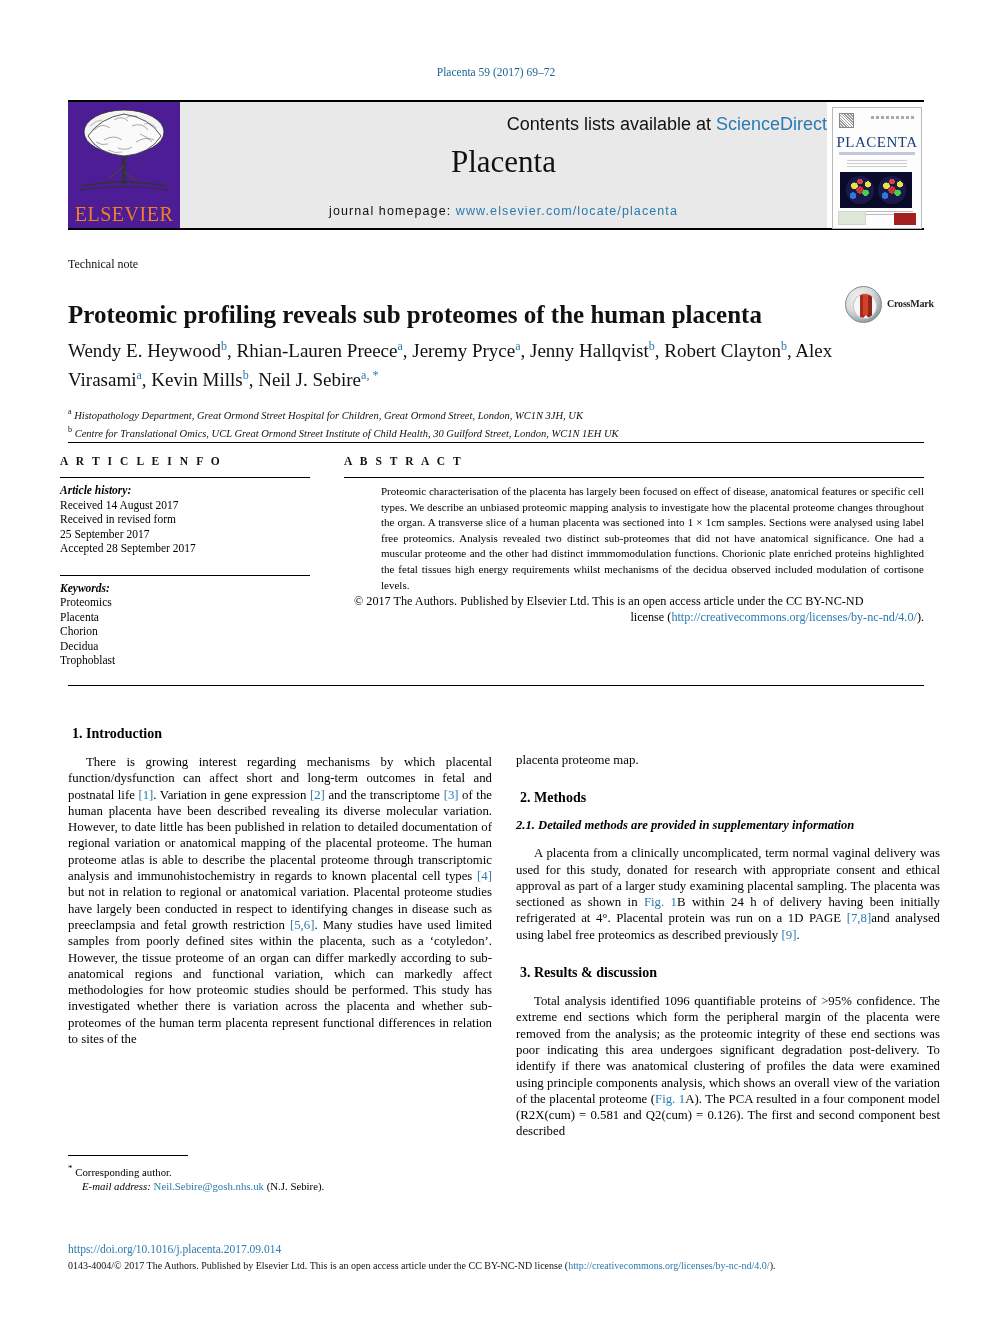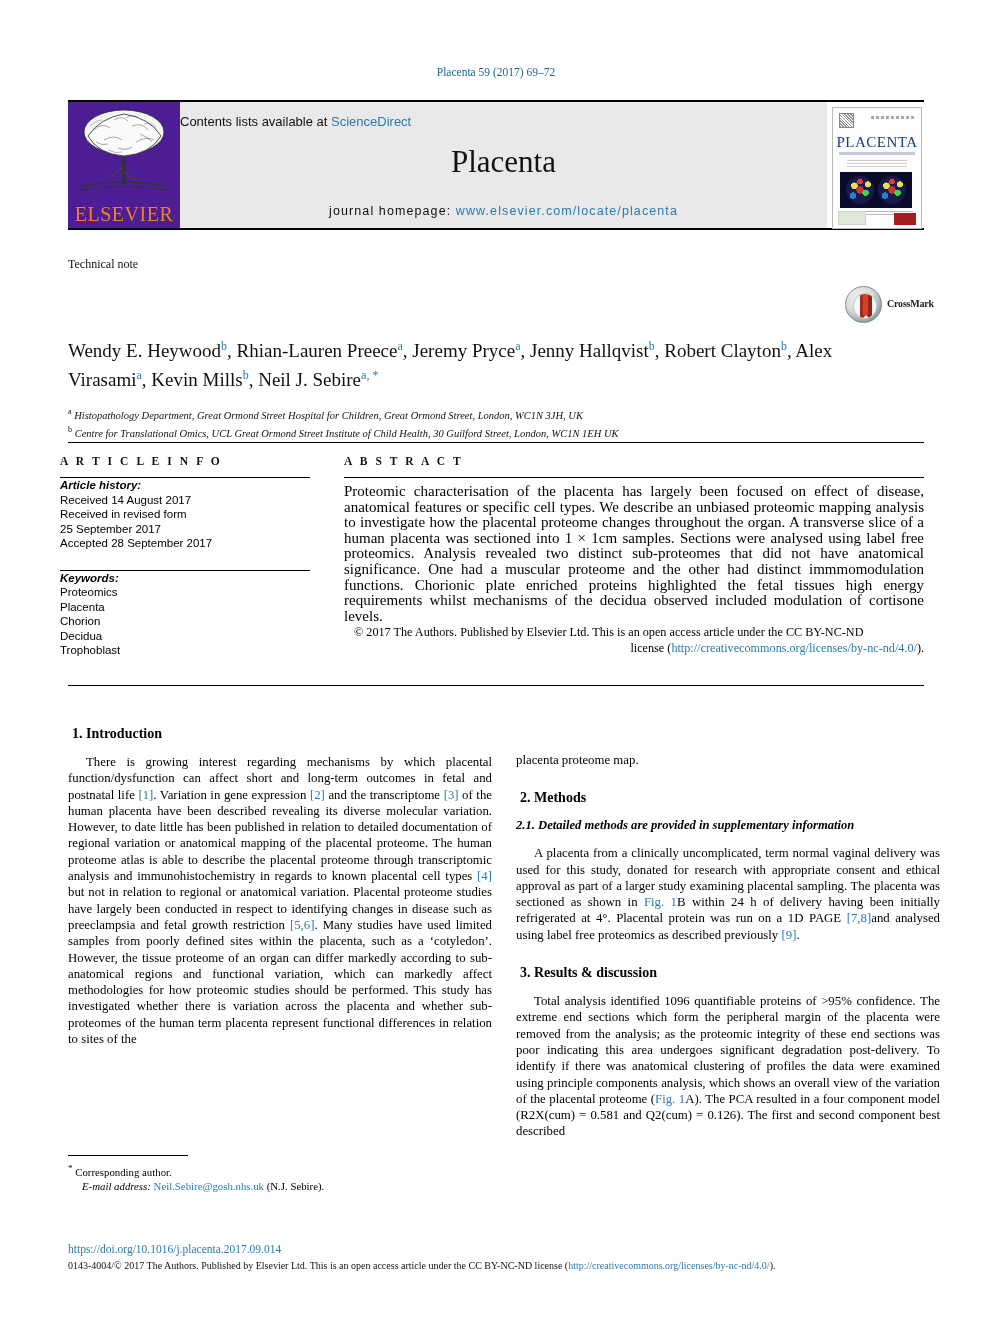--- a/index.html
+++ b/index.html
@@ -76,22 +76,22 @@
   .masthead-center {
     flex: 1 1 auto;
     background: #e9e9e9;
     position: relative;
   }
   .contents-line {
     position: absolute;
     top: 12px;
     left: 0;
     width: 100%;
-    text-align: left;
-    font-size: 13px;
+    text-align: right;
+    font-size: 18px;
     font-family: "Liberation Sans", sans-serif;
     color: #111;
   }
   .contents-line .sd {
     color: #2a7ab0;
   }
   .journal-title {
     position: absolute;
     top: 42px;
     left: 0;
@@ -367,33 +367,35 @@
     font-weight: bold;
     letter-spacing: 2.6px;
     font-family: "Liberation Serif", serif;
     color: #111;
   }
   .thin-rule {
     border-top: 1.4px solid #000;
     margin-top: 10px;
   }
   .info-body {
+    margin-top: 5px;
     font-size: 11.5px;
     line-height: 14.5px;
-    font-family: Liberation Sans, sans-serif;
+    font-family: Liberation Serif, serif;
   }
   .info-body .it { font-style: italic; font-weight: bold; }
   .kw-block { margin-top: 19px; }
   .kw-rule { border-top: 1.4px solid #000; }
   .abs-body {
     margin-top: 6px;
-    font-size: 15px;
+    font-size: 11px;
     line-height: 15.6px;
     text-align: justify;
     font-family: "Liberation Serif", serif;
+    margin-left: 37px;
   }
   .abs-copy {
     margin-top: 1px;
     font-size: 12.2px;
     line-height: 15.6px;
     text-align: justify;
     text-indent: 10px;
   }
   .abs-copy .lic { text-align: right; display: block; }
   a, .lnk { color: #2a7ab0; text-decoration: none; }
@@ -527,20 +529,21 @@
           <div class="cover-blob right"></div>
         </div>
         <div class="cover-caption"></div>
         <div class="cover-badge-l"></div>
         <div class="cover-badge-r"></div>
       </div>
     </div>
   </div>
 
   <div class="art-type">Technical note</div>
+  <h1 class="art-title">Proteomic profiling reveals sub proteomes of the human placenta</h1>
 
   <div class="crossmark">
     <div class="cm-circle">
       <div class="cm-inner">
         <div class="cm-ribbon"></div>
       </div>
     </div>
     <div class="cm-label">CrossMark</div>
   </div>
 

